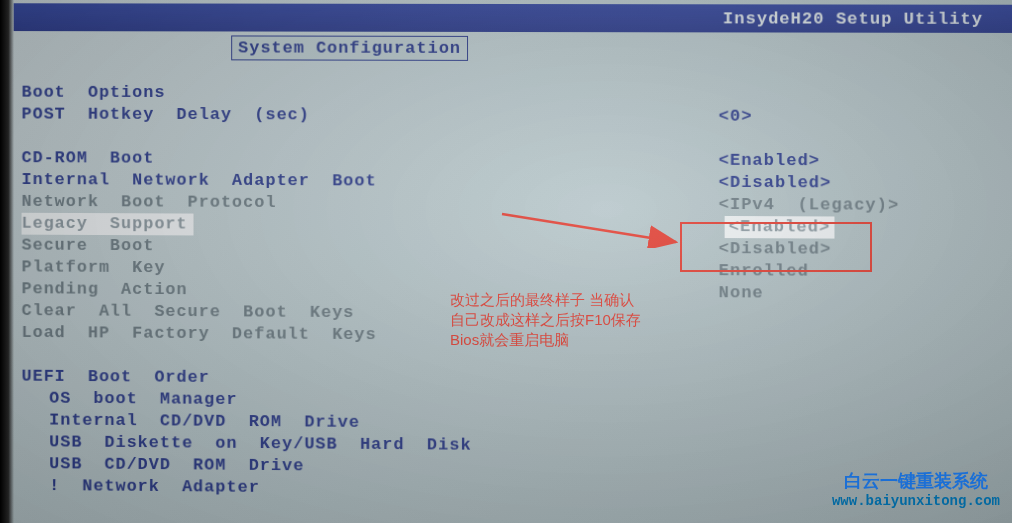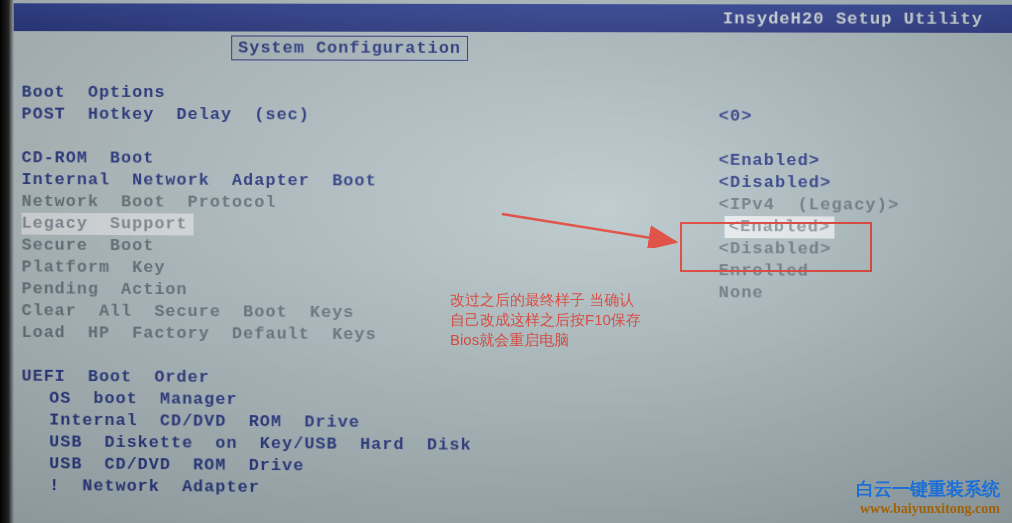--- a/index.html
+++ b/index.html
@@ -80,28 +80,28 @@
   }
   .arrow {
     position: absolute;
     left: 500px; top: 208px;
     width: 190px; height: 40px;
     z-index: 5;
     pointer-events: none;
   }
   .watermark {
     position: absolute;
-    right: 12px; bottom: 6px;
-    text-align: right;
-    font-family: Liberation Serif, serif;
+    right: 12px; bottom: 14px;
+    text-align: center;
+    font-family: Liberation Mono, monospace;
     letter-spacing: 0;
     z-index: 20;
   }
   .wm1 { color: #1b6fd6; font-size: 18px; font-weight: bold; }
-  .wm2 { color: #a16207; font-size: 14px; }
+  .wm2 { color: #0369a1; font-size: 14px; }
   .bezel {
     position: absolute;
     left: 0; top: 0; width: 14px; height: 100%;
     background: linear-gradient(to right, #000, #222 60%, transparent);
     z-index: 15;
   }
 </style>
 </head>
 <body>
 

